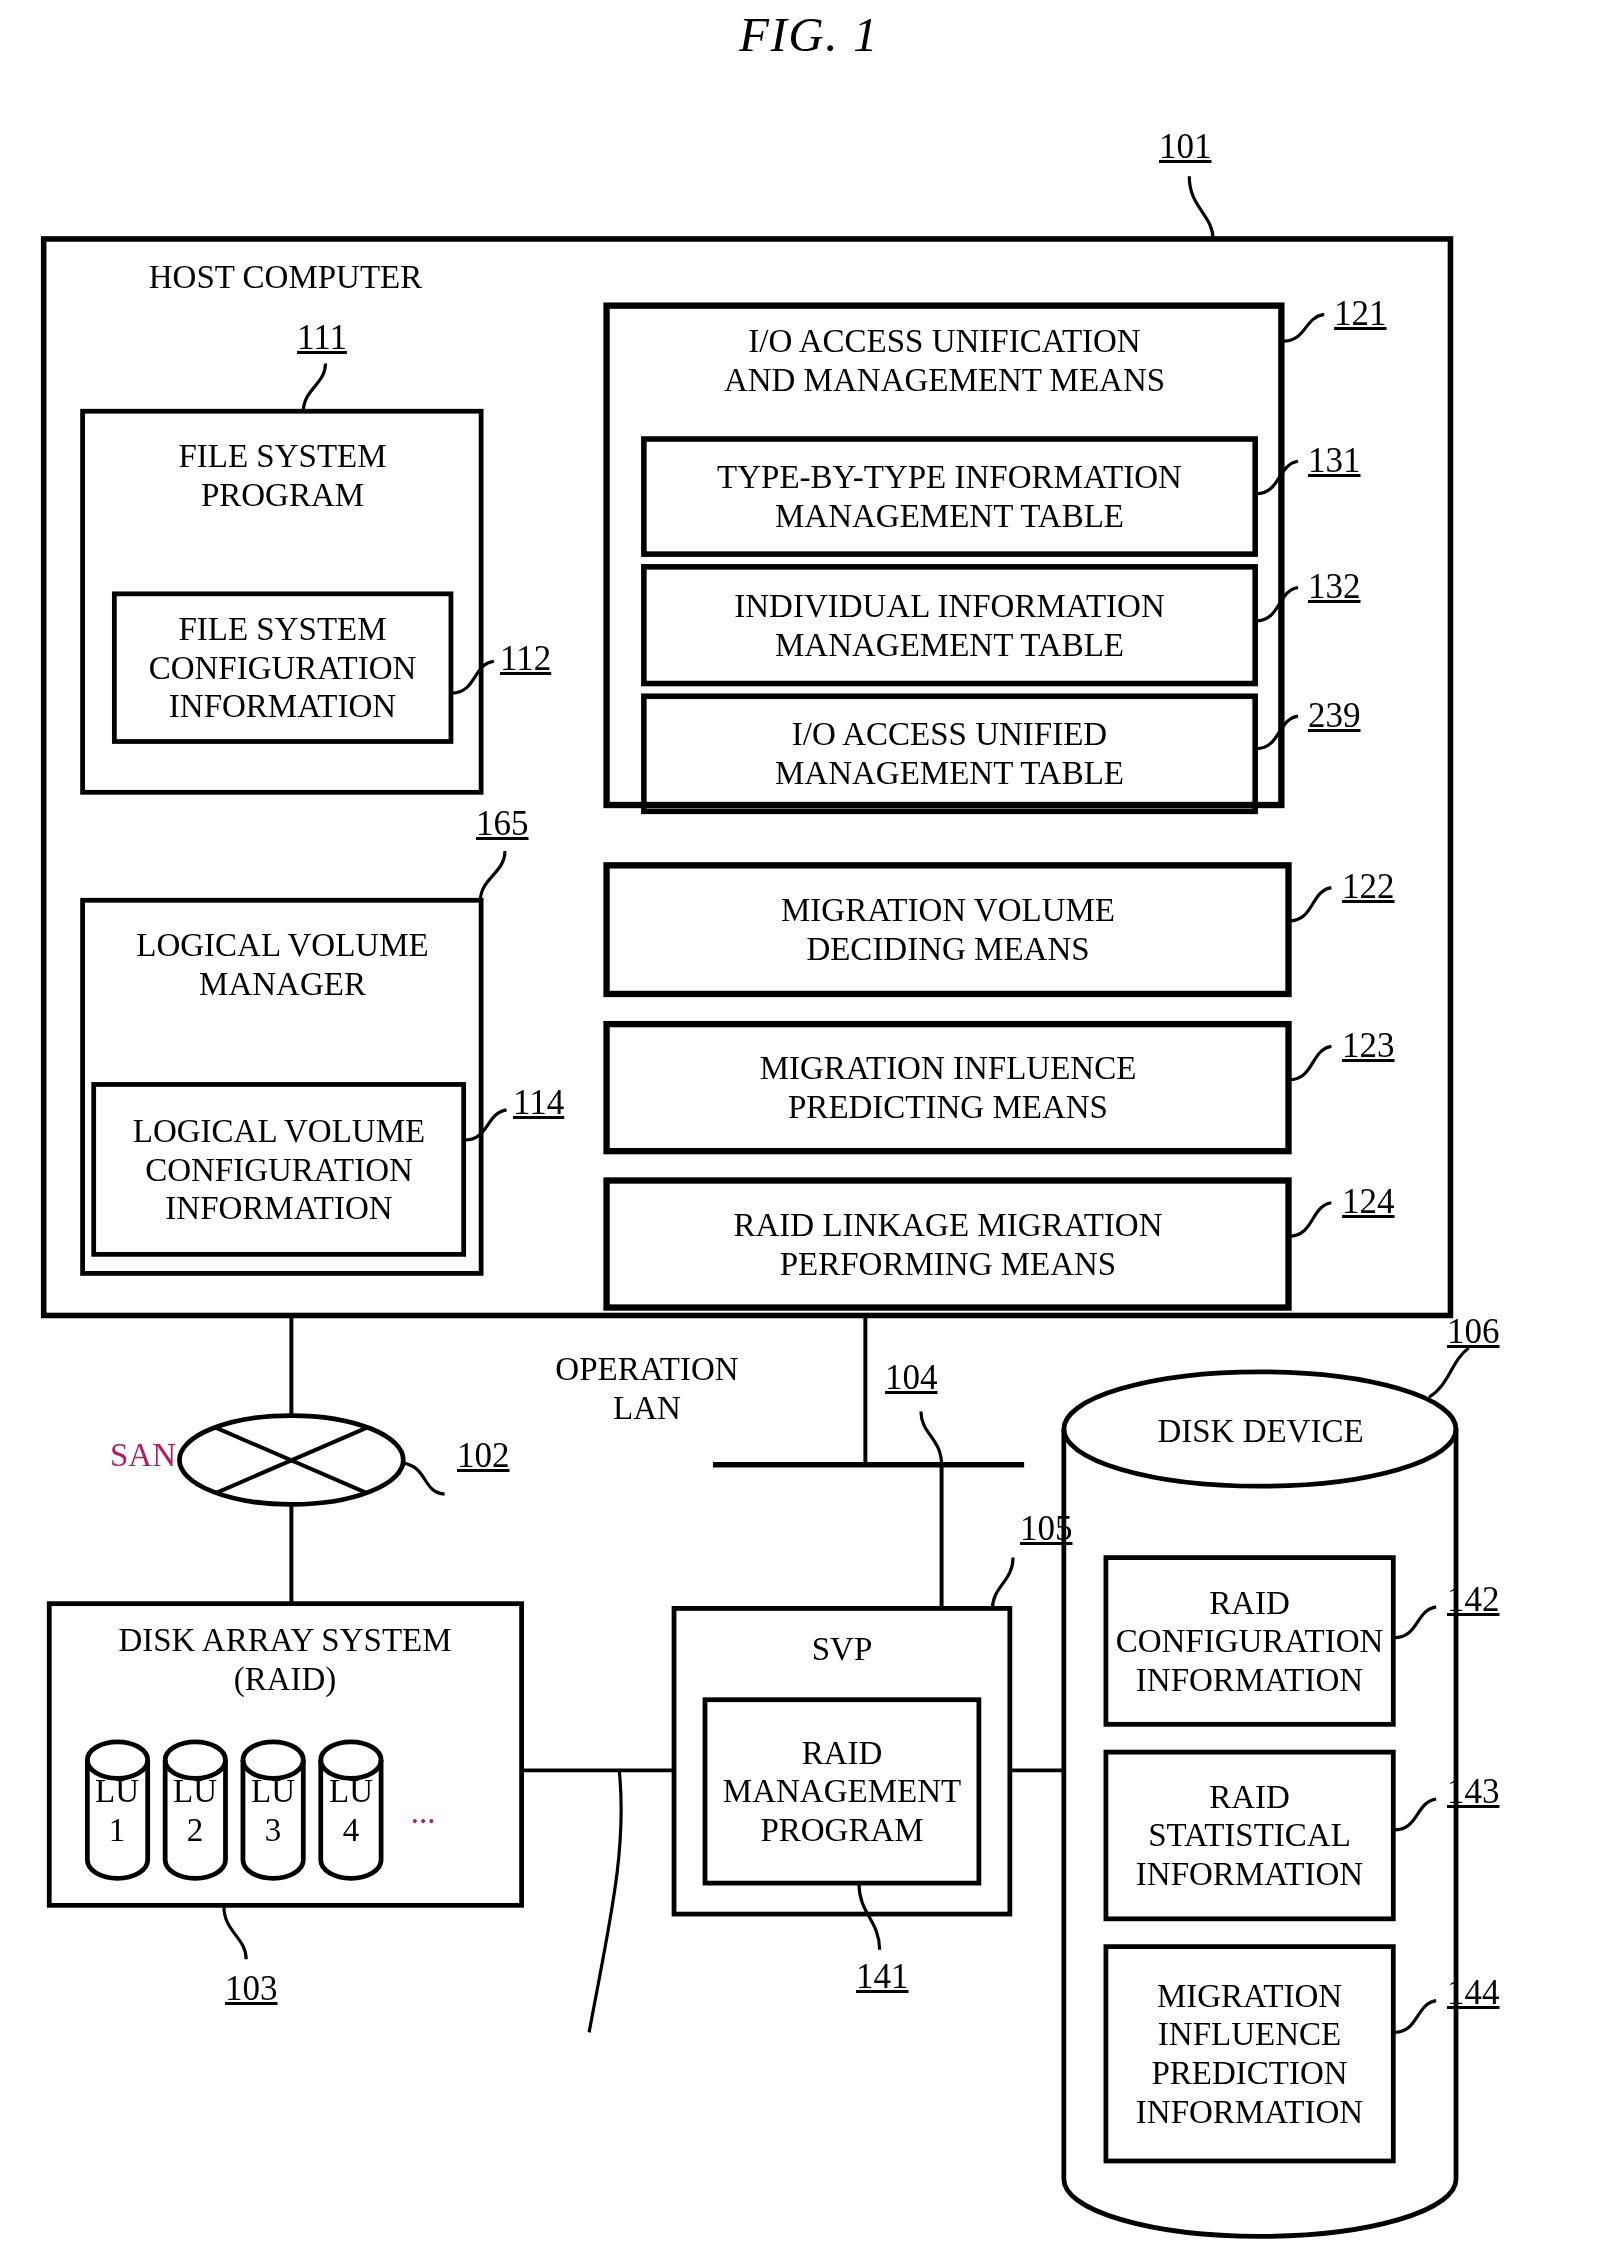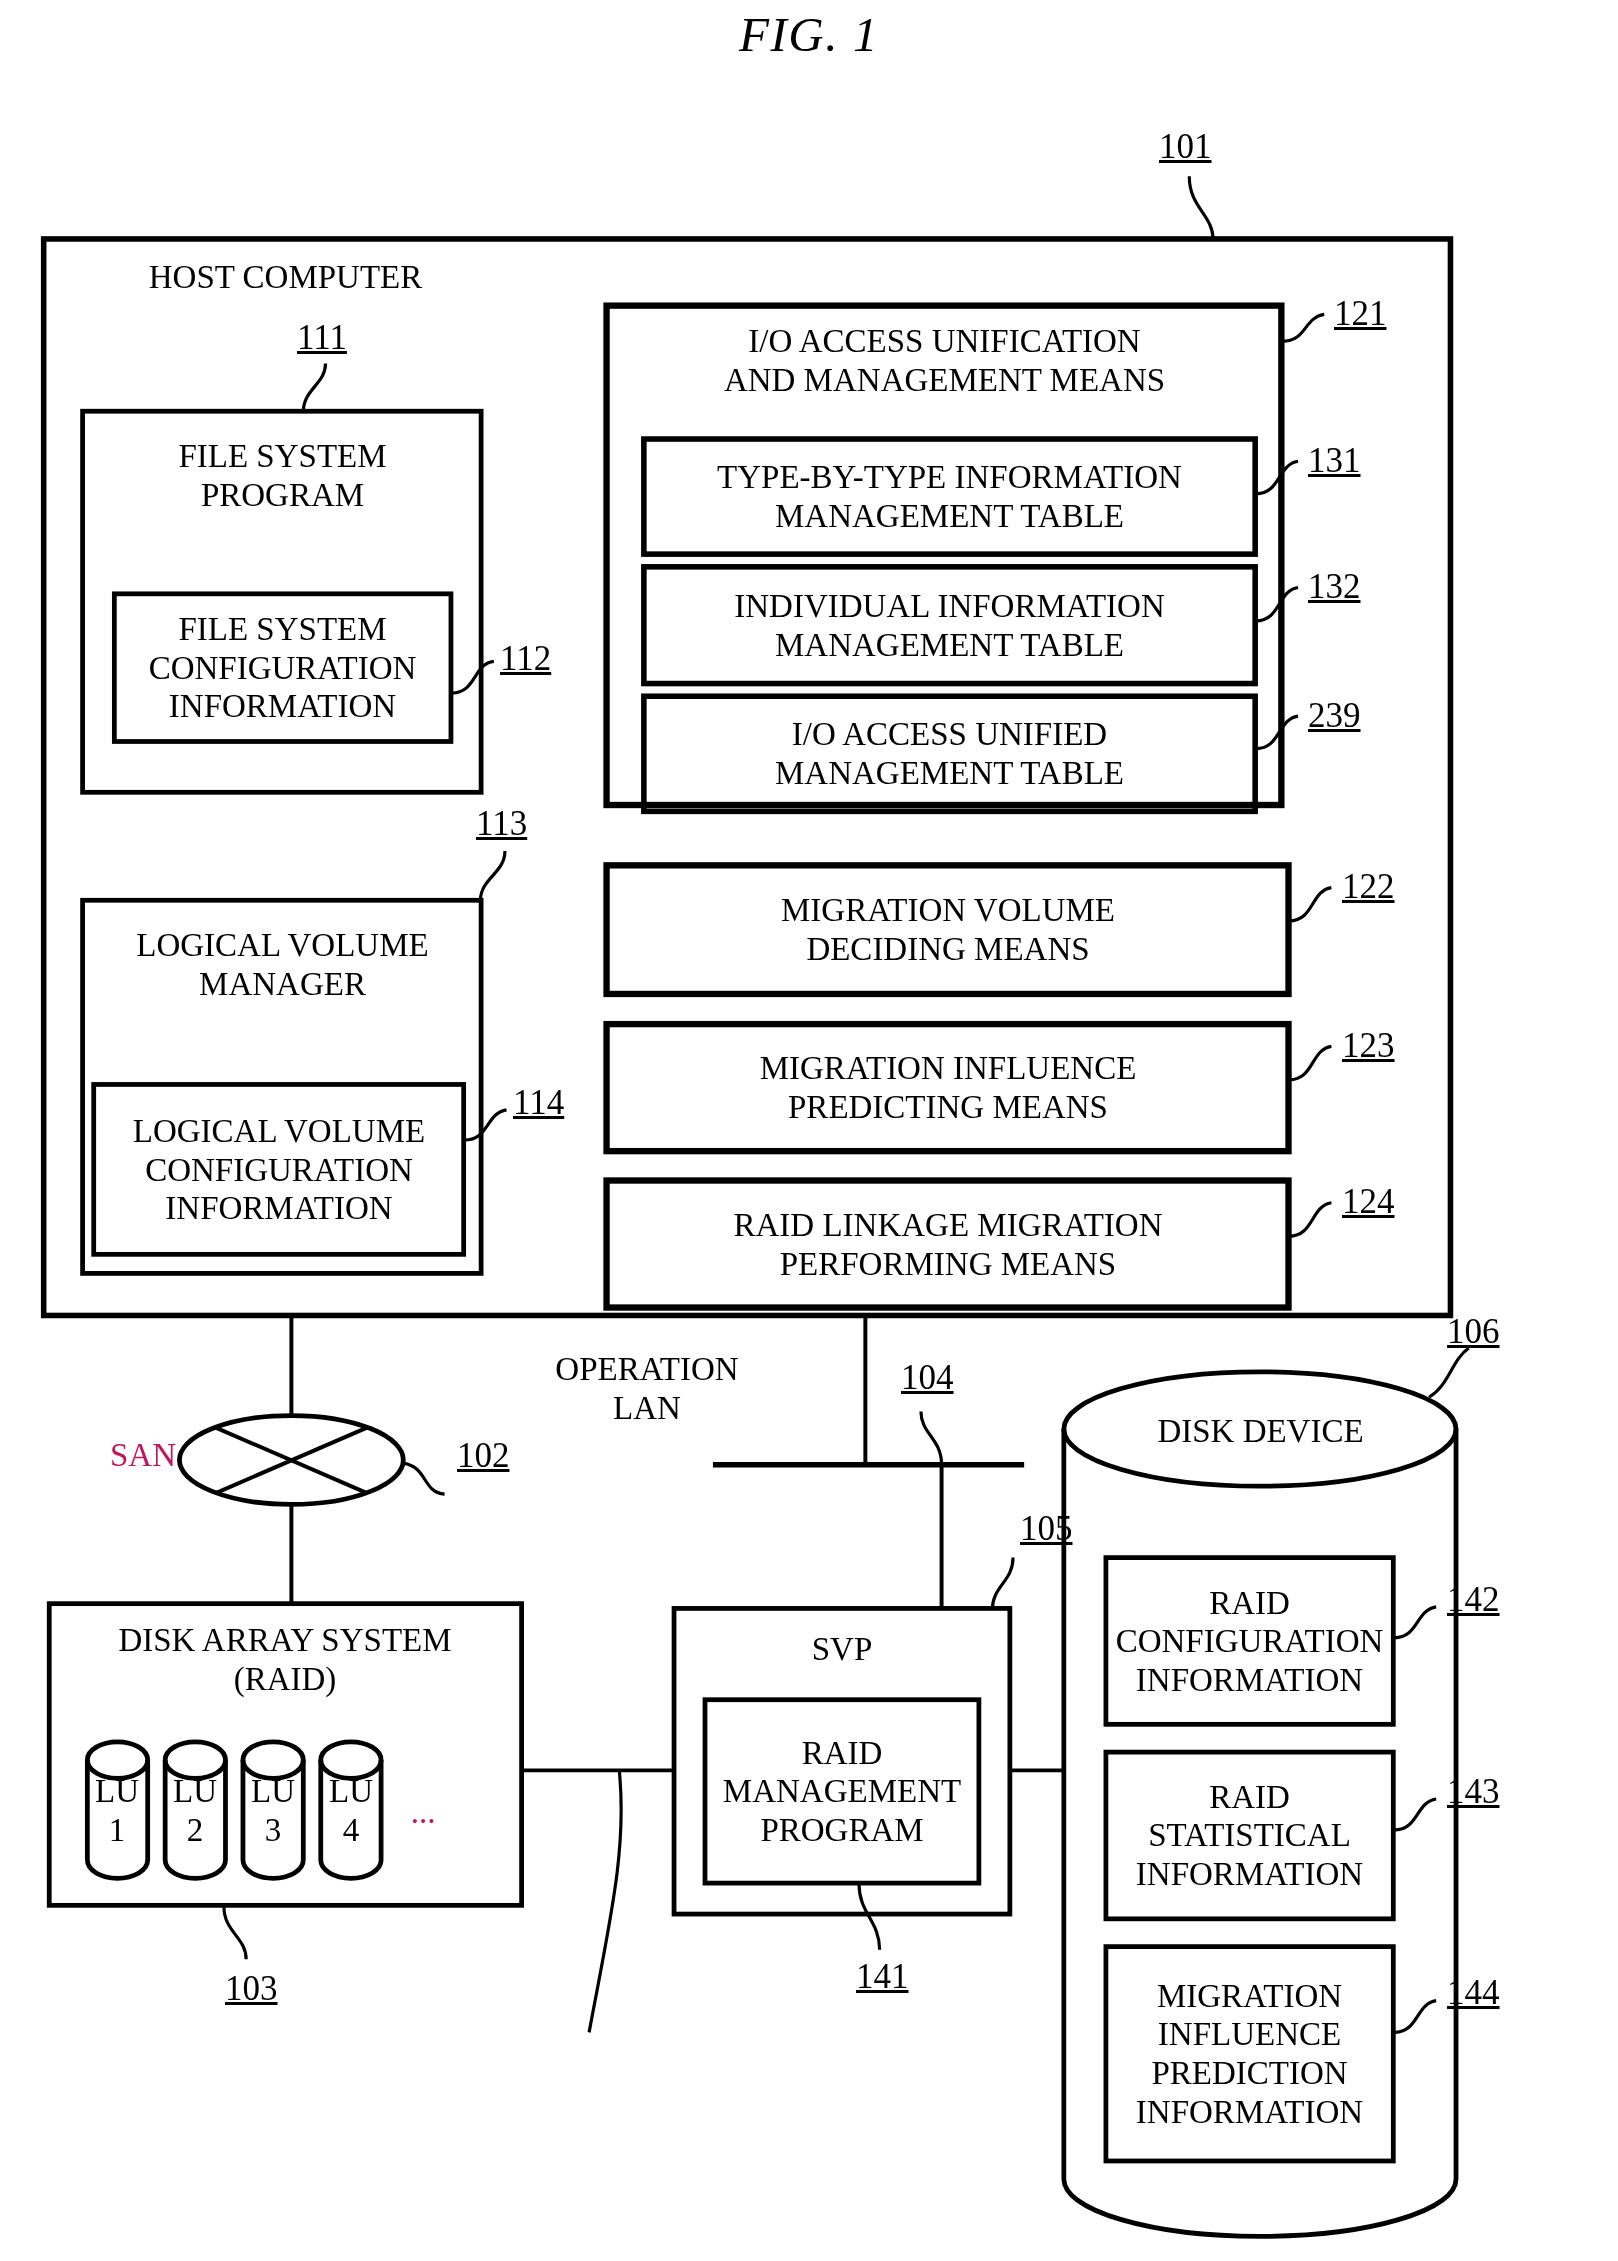--- a/index.html
+++ b/index.html
@@ -182,21 +182,21 @@
   <div class="refnum" style="left:1159px; top:127px;">101</div>
 
   <div class="refnum" style="left:297px; top:318px;">111</div>
   <div class="toplabel" style="left:83px; top:437px; width:399px;">FILE SYSTEM
 PROGRAM</div>
   <div class="boxlabel" style="left:114px; top:594px; width:337px; height:148px;">FILE SYSTEM
 CONFIGURATION
 INFORMATION</div>
   <div class="refnum" style="left:500px; top:639px;">112</div>
 
-  <div class="refnum" style="left:476px; top:804px;">113</div>
+  <div class="refnum" style="left:476px; top:804px;">165</div>
   <div class="toplabel" style="left:83px; top:926px; width:399px;">LOGICAL VOLUME
 MANAGER</div>
   <div class="boxlabel" style="left:94px; top:1085px; width:370px; height:170px;">LOGICAL VOLUME
 CONFIGURATION
 INFORMATION</div>
   <div class="refnum" style="left:513px; top:1083px;">114</div>
 
   <div class="toplabel" style="left:607px; top:322px; width:675px;">I/O ACCESS UNIFICATION
 AND MANAGEMENT MEANS</div>
   <div class="refnum" style="left:1334px; top:294px;">121</div>
@@ -223,21 +223,21 @@
 
   <div class="boxlabel" style="left:607px; top:1181px; width:682px; height:127px;">RAID LINKAGE MIGRATION
 PERFORMING MEANS</div>
   <div class="refnum" style="left:1342px; top:1182px;">124</div>
 
   <div class="lbl" style="left:65px; top:1436px; width:111px; text-align:right;">SAN</div>
   <div class="refnum" style="left:457px; top:1436px;">102</div>
 
   <div class="toplabel" style="left:532px; top:1350px; width:230px;">OPERATION
 LAN</div>
-  <div class="refnum" style="left:885px; top:1358px;margin-left:16px;">104</div>
+  <div class="refnum" style="left:885px; top:1358px;">104</div>
 
   <div class="toplabel" style="left:49px; top:1621px; width:472px;">DISK ARRAY SYSTEM
 (RAID)</div>
   <div class="refnum" style="left:225px; top:1969px;">103</div>
 
   <div class="boxlabel" style="left:87px; top:1767px; width:60px; height:87px;">LU
 1</div>
   <div class="boxlabel" style="left:165px; top:1767px; width:60px; height:87px;">LU
 2</div>
   <div class="boxlabel" style="left:243px; top:1767px; width:60px; height:87px;">LU

